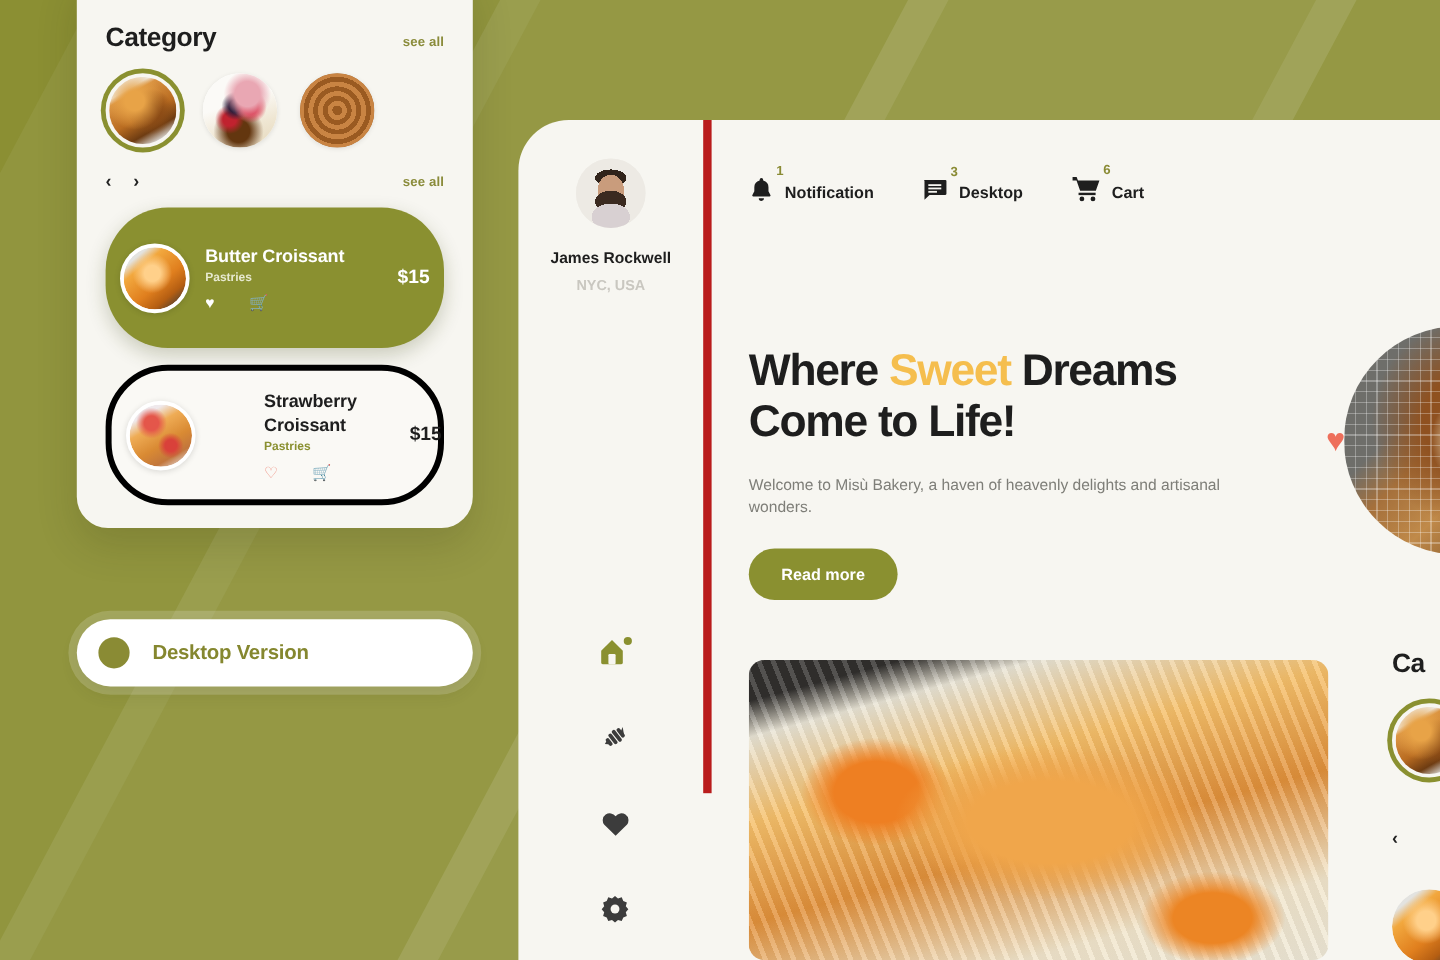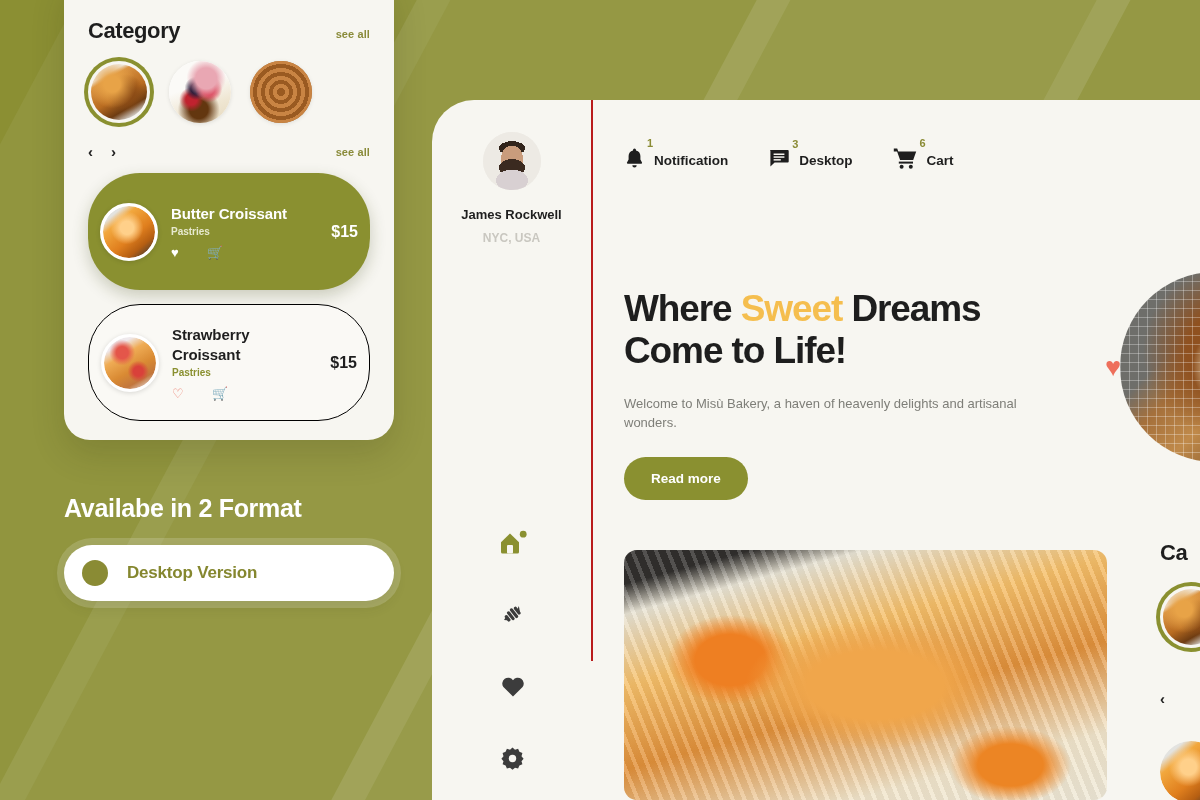--- a/index.html
+++ b/index.html
@@ -143,21 +143,22 @@
     display: flex;
     align-items: center;
     padding-left: 12px;
   }
   .prod-card.selected {
     background: #8A9030;
     box-shadow: 0 6px 16px rgba(60,65,18,0.24);
   }
   .prod-card.plain {
     background: #FAF9F5;
-    border: 1px solid #000000;
+    border: 5px solid #000000;
+    gap: 44px;
   }
   .prod-thumb {
     width: 58px;
     height: 58px;
     border-radius: 50%;
     flex: 0 0 58px;
     background: #fff;
     overflow: hidden;
     box-shadow: 0 1px 5px rgba(0,0,0,0.14);
     border: 3px solid #fff;
@@ -258,21 +259,21 @@
     overflow: hidden;
     z-index: 4;
   }
 
   
   #rail {
     position: absolute;
     left: 0; top: 0;
     width: 161px;
     height: 561px;
-    border-right: 2px solid #b91c1c;
+    border-right: 7px solid #b91c1c;
   }
   #avatar-wrap {
     margin: 32px auto 0 auto;
     width: 58px; height: 58px;
     border-radius: 50%;
     background: #EFEDE7;
     overflow: hidden;
     position: relative;
   }
   .avatar-face {
@@ -528,21 +529,20 @@
             <span class="act-ico" style="color:#EE8D7E;">♡</span>
             <span class="act-ico" style="color:#2B2B2B;">🛒</span>
           </div>
         </div>
         <div class="prod-price">$15</div>
       </div>
 
     </div>
 
     <div id="format-block">
-      <div id="format-title">Availabe in 2 Format</div>
 
       <div class="fmt-opt">
         <div class="fmt-dot"></div>
         <div class="fmt-label">Desktop Version</div>
       </div>
 
     </div>
 
   </div>
 

